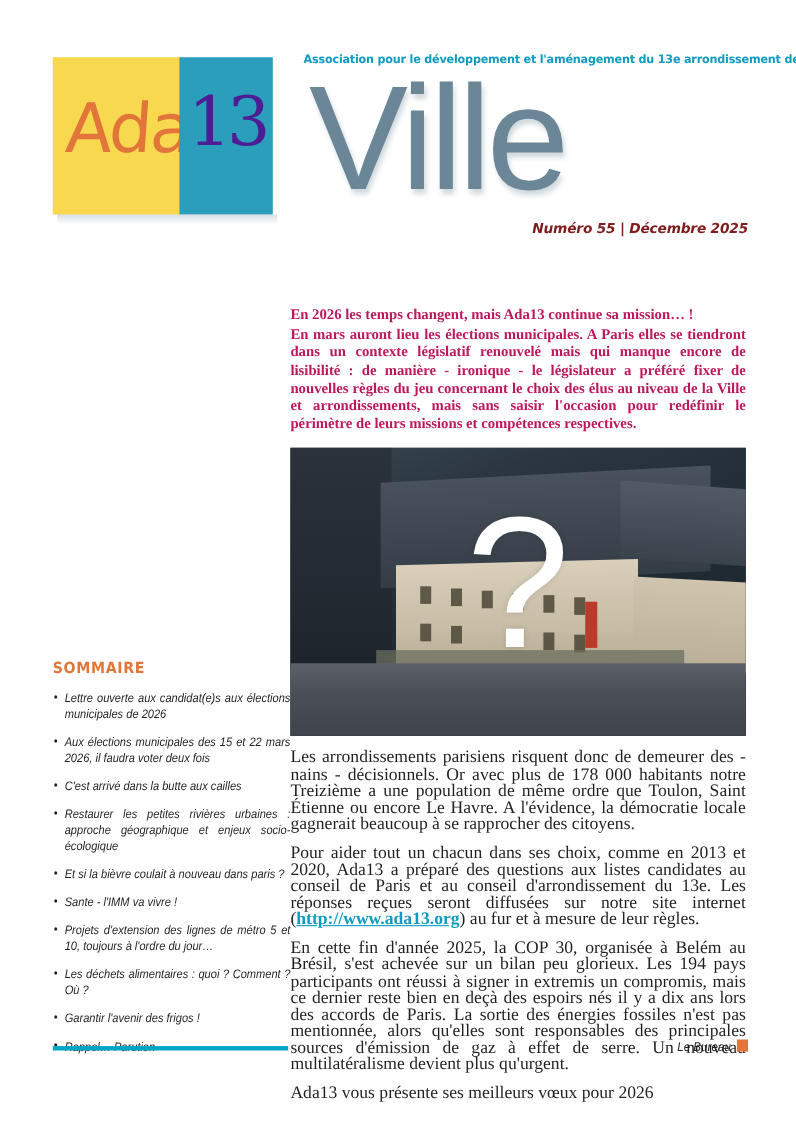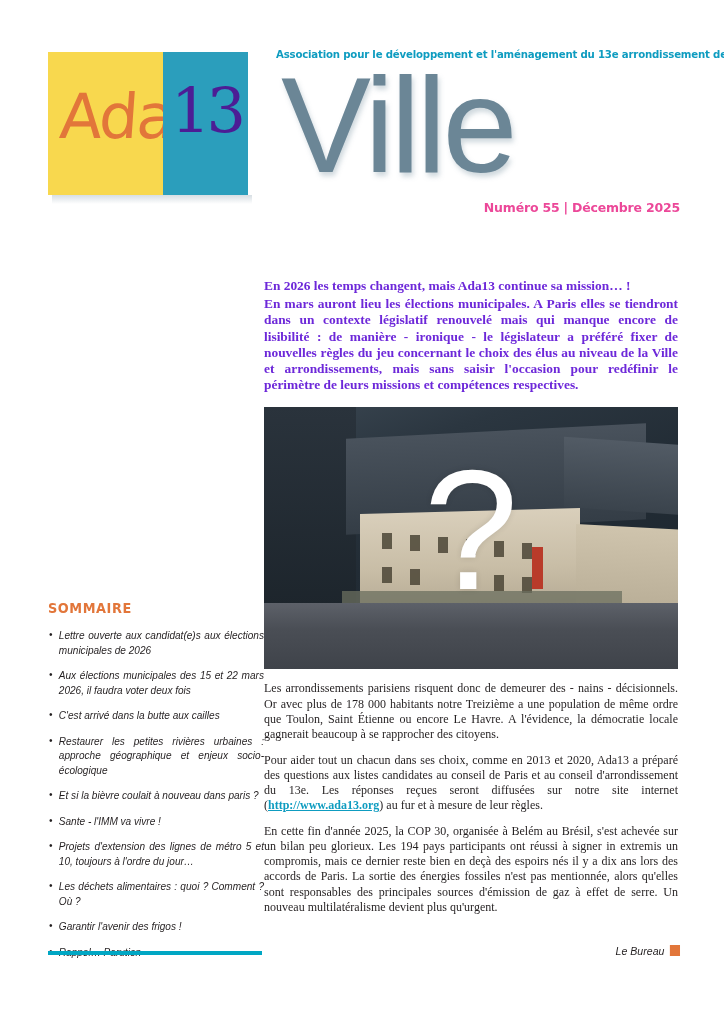--- a/index.html
+++ b/index.html
@@ -59,22 +59,23 @@
     position:absolute; left:281px; top:58px;
     font-family:"Liberation Sans", sans-serif;
     font-size:135px; line-height:135px; font-weight:300;
     color:#6B8696;
     letter-spacing:-4px;
     text-shadow:2px 4px 5px rgba(120,145,160,0.35);
   }
   .issue{
     position:absolute; right:44px; top:200px;
     font-family:"DejaVu Sans", sans-serif;
-    font-size:12.5px; font-weight:bold; color:#ec4899;
+    font-size:12.5px; font-weight:bold; color:#7f1d1d;
     letter-spacing:-0.2px;
+    font-style:italic;
   }
 
   
   .sidebar{
     position:absolute; left:48px; top:600px; width:208px;
   }
   .sommaire-title{
     font-family:"DejaVu Sans", sans-serif;
     font-size:14px; font-weight:bold; color:#E2763A;
     letter-spacing:0.6px;
@@ -104,21 +105,21 @@
   .sidebar-rule{
     position:absolute; left:48px; top:951px;
     width:214px; height:4px; background:#00A7C4;
   }
 
   
   .content{
     position:absolute; left:264px; top:278px; width:414px;
   }
   .lead{
-    color:#6d28d9;
+    color:#be185d;
     font-family:"Liberation Serif", serif;
     font-weight:bold;
     font-size:13.4px;
     line-height:16.2px;
     margin:0;
     text-align:justify;
   }
   .lead .lead-first{ display:block; margin-bottom:2px; }
 
   .photo{
@@ -181,21 +182,21 @@
     font-family:"Liberation Sans", sans-serif;
     font-size:170px; font-weight:400; color:#ffffff;
     line-height:1;
     padding-bottom:16px;
     box-sizing:border-box;
     text-shadow:0 0 6px rgba(0,0,0,.12);
   }
 
   .body-p{
     font-family:"Liberation Serif", serif;
-    font-size:12px;
+    font-size:16px;
     line-height:15.1px;
     color:#231F20;
     margin:0 0 11px 0;
     text-align:justify;
   }
   .link{
     color:#0E9CC0; font-weight:bold;margin-top:28px;
   }
   .signature{
     position:absolute; right:44px; top:945px;
@@ -280,17 +281,18 @@
 
   <p class="body-p">Les arrondissements parisiens risquent donc de demeurer des - nains - décisionnels. Or avec plus de 178 000 habitants notre Treizième a une population de même ordre que Toulon, Saint Étienne ou encore Le Havre. A l'évidence, la démocratie locale gagnerait beaucoup à se rapprocher des citoyens.</p>
 
   <p class="body-p">
     <span>Pour aider tout un chacun dans ses choix, comme en 2013 et 2020, Ada13 a préparé des questions aux listes candidates au conseil de Paris et au conseil d'arrondissement du 13e. Les réponses reçues seront diffusées sur notre site internet (</span><a class="link" href="#">http://www.ada13.org</a><span>) au fur et à mesure de leur règles.</span>
   </p>
 
 
   <p class="body-p">En cette fin d'année 2025, la COP 30, organisée à Belém au Brésil, s'est achevée sur un bilan peu glorieux. Les 194 pays participants ont réussi à signer in extremis un compromis, mais ce dernier reste bien en deçà des espoirs nés il y a dix ans lors des accords de Paris. La sortie des énergies fossiles n'est pas mentionnée, alors qu'elles sont responsables des principales sources d'émission de gaz à effet de serre. Un nouveau multilatéralisme devient plus qu'urgent.</p>
 
+  <p class="body-p">Ada13 vous présente ses meilleurs vœux pour 2026</p>
 </div>
 
 <div class="signature">
   <span>Le Bureau</span><span class="sig-square"></span>
 </div>
 
 </body></html>

